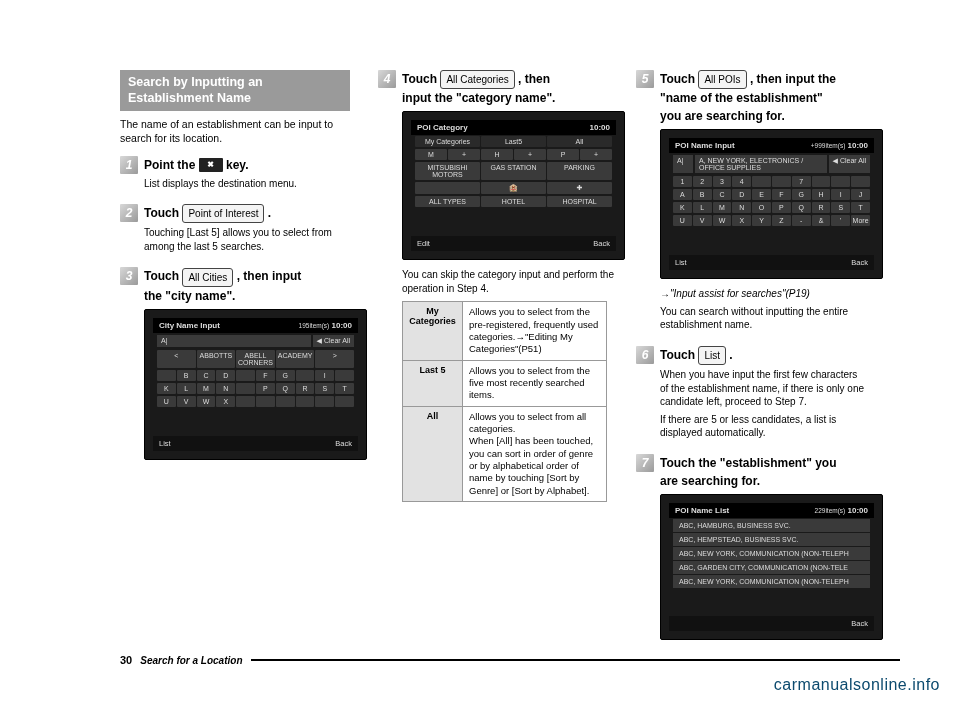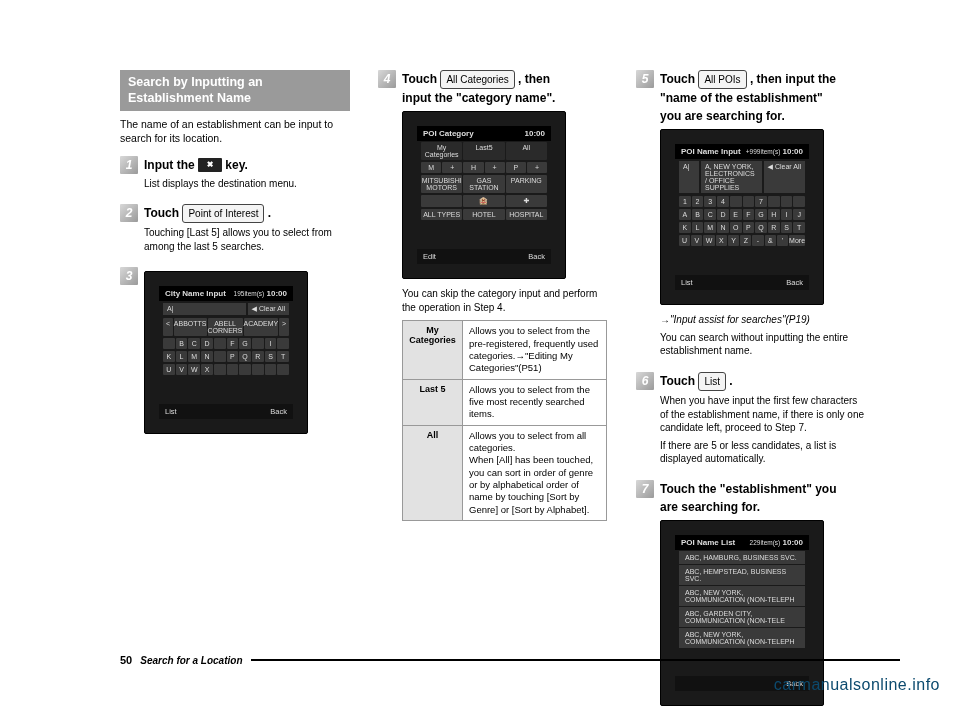--- a/index.html
+++ b/index.html
@@ -85,23 +85,23 @@
     line-height:14px;
     border-radius: 1px;
     vertical-align: middle;
   }
   .screen {
     background: #1a1a1a;
     border: 1px solid #000;
     border-radius: 2px;
     color: #ddd;
     font-size: 7.5px;
-    padding: 14px;
+    padding: 8px;
     margin: 4px 0 8px 0;
-    width: 164px;
+    width: 223px;
   }
   .screen-hdr {
     display: flex;
     justify-content: space-between;
     background: #000;
     padding: 3px 6px;
     font-size: 8px;
     font-weight: bold;
   }
   .screen-row {
@@ -191,39 +191,43 @@
     <div class="section-header">
       <div>Search by Inputting an</div>
       <div>Establishment Name</div>
     </div>
     <p class="intro">The name of an establishment can be input to search for its location.</p>
 
     <div class="step">
       <div class="step-num">1</div>
       <div class="step-body">
         <div class="step-main">
-          <span>Input the </span><span class="navi-key">✖</span><span> key.</span>
+          <span>Point the </span><span class="navi-key">✖</span><span> key.</span>
         </div>
         <div class="step-sub">List displays the destination menu.</div>
       </div>
     </div>
 
     <div class="step">
       <div class="step-num">2</div>
       <div class="step-body">
         <div class="step-main">
           <span>Touch </span><span class="btn">Point of Interest</span><span> .</span>
         </div>
         <div class="step-sub">Touching [Last 5] allows you to select from among the last 5 searches.</div>
       </div>
     </div>
 
     <div class="step">
       <div class="step-num">3</div>
       <div class="step-body">
+        <div class="step-main">
+          <span>Touch </span><span class="btn">All Cities</span><span> , then input</span>
+          <div>the "city name".</div>
+        </div>
 
         <div class="screen">
           <div class="screen-hdr">
             <span>City Name Input</span>
             <span><span style="font-weight:normal;font-size:6.5px;">195item(s)</span> <span>10:00</span></span>
           </div>
           <div class="screen-input">
             <div class="field">A|</div>
             <div class="clear">◀ Clear All</div>
           </div>
@@ -459,18 +463,18 @@
               <span>Back</span>
             </div>
         </div>
       </div>
     </div>
   </div>
 
 </div>
 
 <div class="footer">
-  <span class="pn">50</span>
+  <span class="pn">30</span>
   <span style="font-style:italic;font-weight:bold;">Search for a Location</span>
   <div class="line"></div>
 </div>
 
 <div class="watermark">carmanualsonline.info</div>
 
 </body></html>

